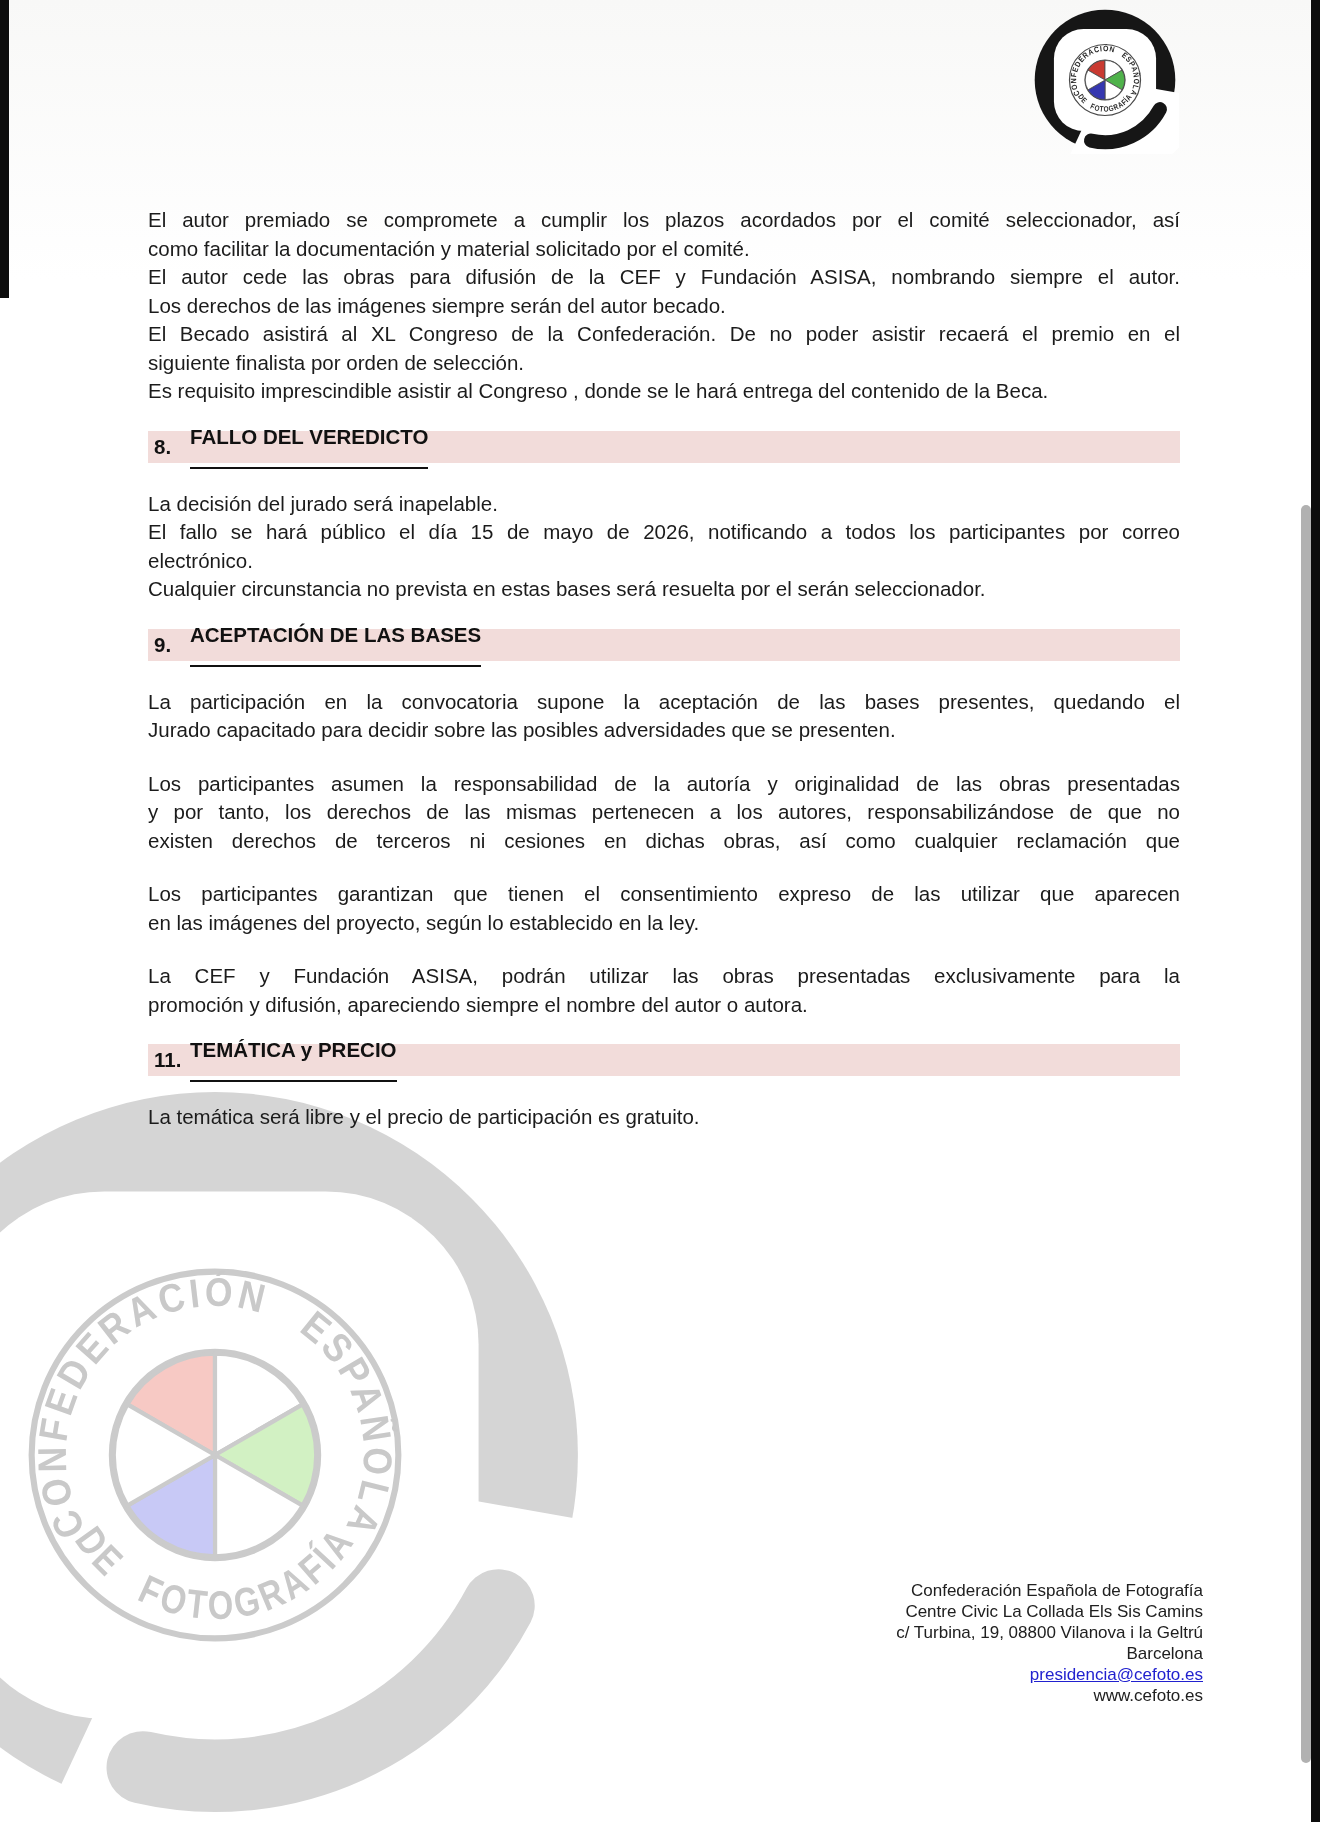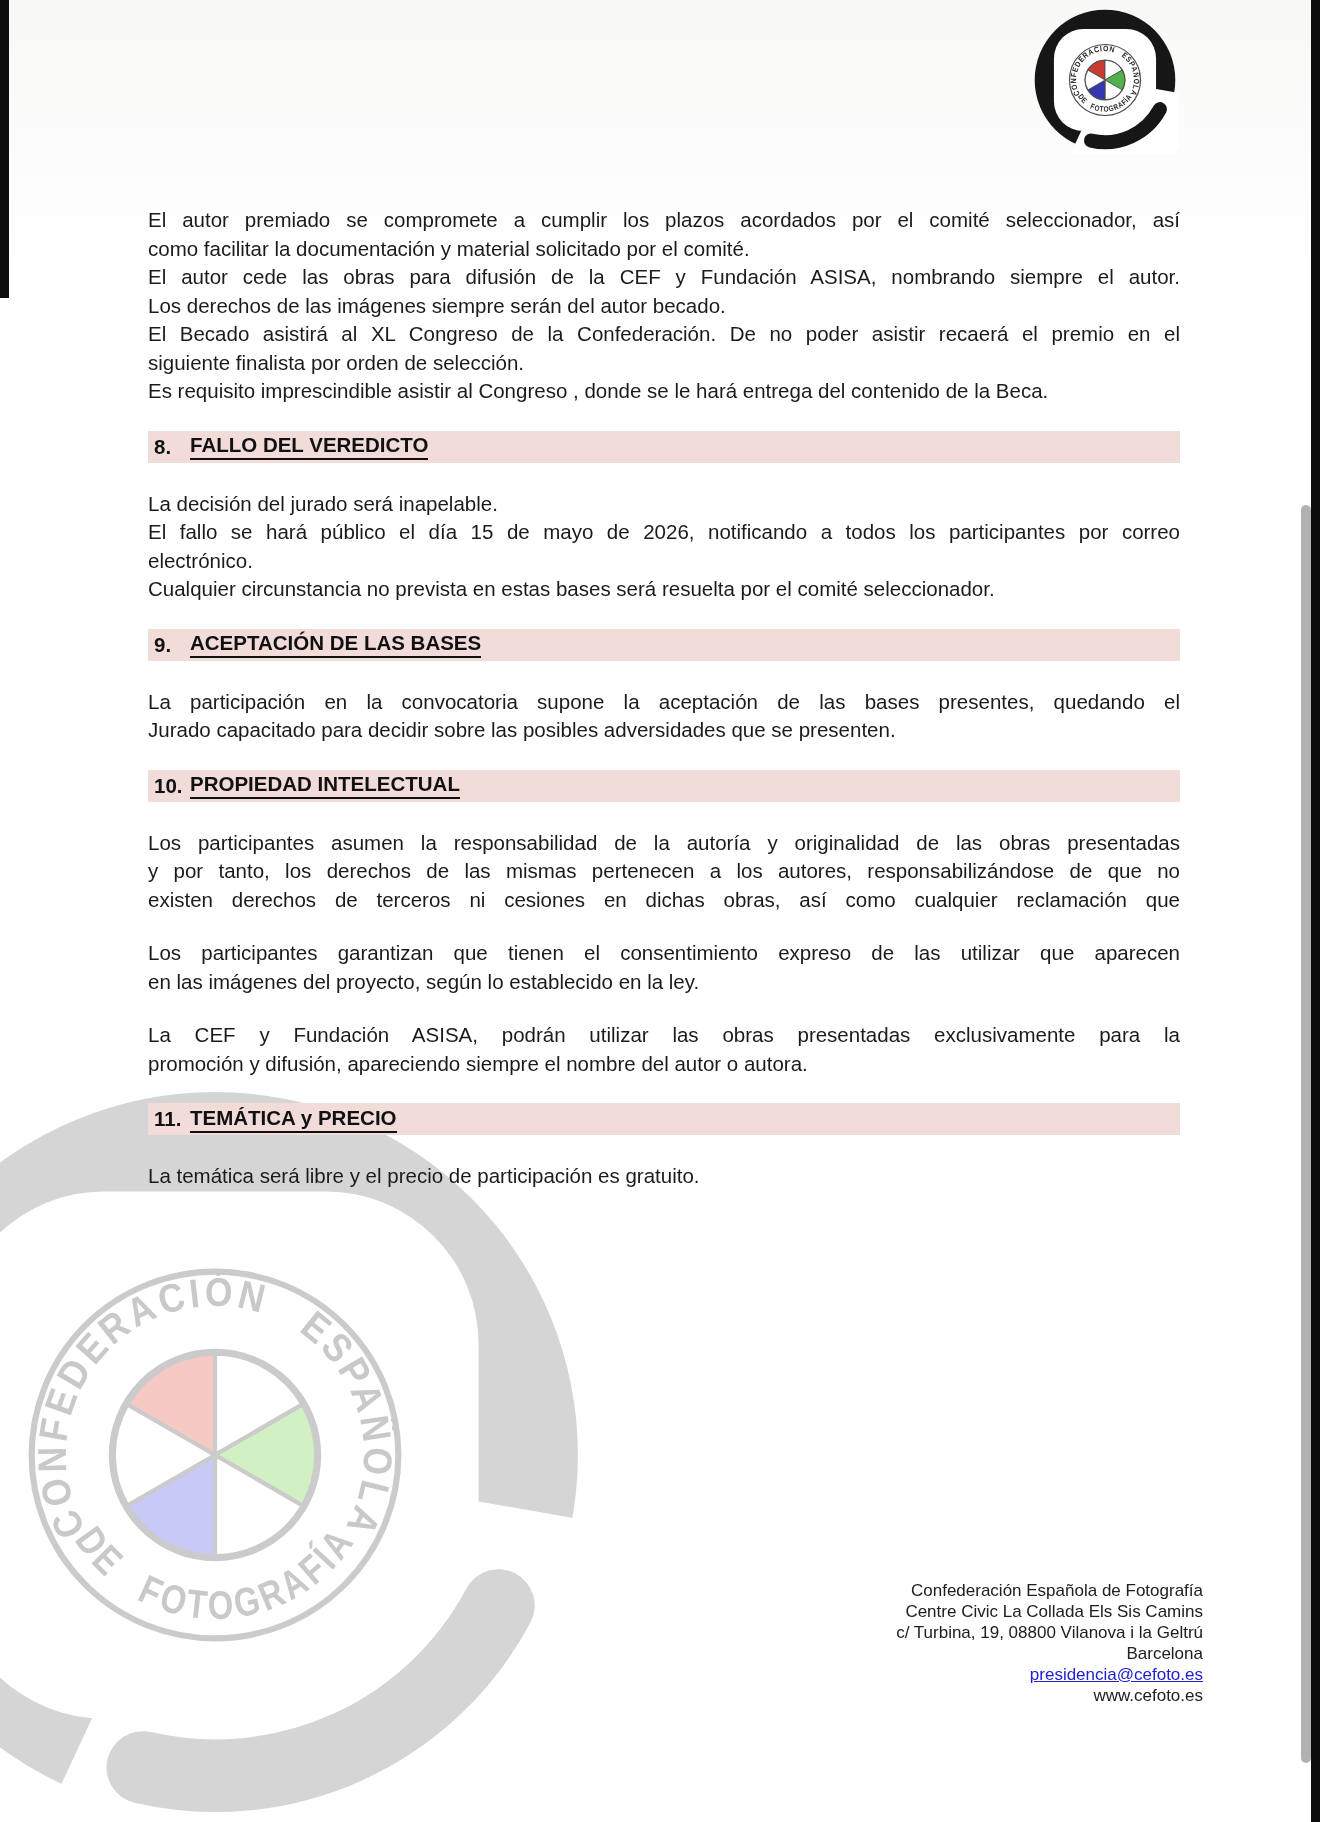--- a/index.html
+++ b/index.html
@@ -47,21 +47,21 @@
   .doc-col{position:absolute;left:148px;top:174px;width:1032px;z-index:2;margin-top:32px;}
   .para{margin:0 0 25px 0;}
   .tline{font-size:20.5px;line-height:28.5px;white-space:normal;}
   .tline.j{text-align:justify;text-align-last:justify;}
   .heading-bar{
     height:32px;margin:0 0 27px 0;background:var(--accent,#f2dcda);
     display:flex;align-items:center;
     font-size:20.5px;font-weight:bold;color:#111;
   }
   .heading-num{display:inline-block;min-width:36px;padding-left:6px;}
-  .heading-title{border-bottom:2.5px solid #111;padding-bottom:1px;}
+  .heading-title{border-bottom:2.5px solid #111;padding-bottom:18px;}
 
   
   .footer{position:absolute;right:117px;top:1580px;text-align:right;z-index:2;
     font-size:17px;line-height:21px;color:#202020;}
   .footer a{color:var(--link,#2121cf);text-decoration:underline;}
 </style>
 </head>
 <body>
 
 <div class="page" style="--accent: #f2dcda; --link: #2121cf; --scrollbar: #b1b1b1; --edge: #0d0d0d;">
@@ -127,33 +127,29 @@
         <div class="tline">Es requisito imprescindible asistir al Congreso , donde se le hará entrega del contenido de la Beca.</div>
       </div>
       <div class="heading-bar">
         <span class="heading-num">8.</span>
         <span class="heading-title">FALLO DEL VEREDICTO</span>
       </div>
       <div class="para">
         <div class="tline">La decisión del jurado será inapelable.</div>
         <div class="tline j">El fallo se hará público el día 15 de mayo de 2026, notificando a todos los participantes por correo</div>
         <div class="tline">electrónico.</div>
-        <div class="tline">Cualquier circunstancia no prevista en estas bases será resuelta por el comité seleccionador.</div>
+        <div class="tline">Cualquier circunstancia no prevista en estas bases será resuelta por el serán seleccionador.</div>
       </div>
       <div class="heading-bar">
         <span class="heading-num">9.</span>
         <span class="heading-title">ACEPTACIÓN DE LAS BASES</span>
       </div>
       <div class="para">
         <div class="tline j">La participación en la convocatoria supone la aceptación de las bases presentes, quedando el</div>
         <div class="tline">Jurado capacitado para decidir sobre las posibles adversidades que se presenten.</div>
-      </div>
-      <div class="heading-bar">
-        <span class="heading-num">10.</span>
-        <span class="heading-title">PROPIEDAD INTELECTUAL</span>
       </div>
       <div class="para">
         <div class="tline j">Los participantes asumen la responsabilidad de la autoría y originalidad de las obras presentadas</div>
         <div class="tline j">y por tanto, los derechos de las mismas pertenecen a los autores, responsabilizándose de que no</div>
         <div class="tline j">existen derechos de terceros ni cesiones en dichas obras, así como cualquier reclamación que</div>
       </div>
       <div class="para">
         <div class="tline j">Los participantes garantizan que tienen el consentimiento expreso de las utilizar que aparecen</div>
         <div class="tline">en las imágenes del proyecto, según lo establecido en la ley.</div>
       </div>

